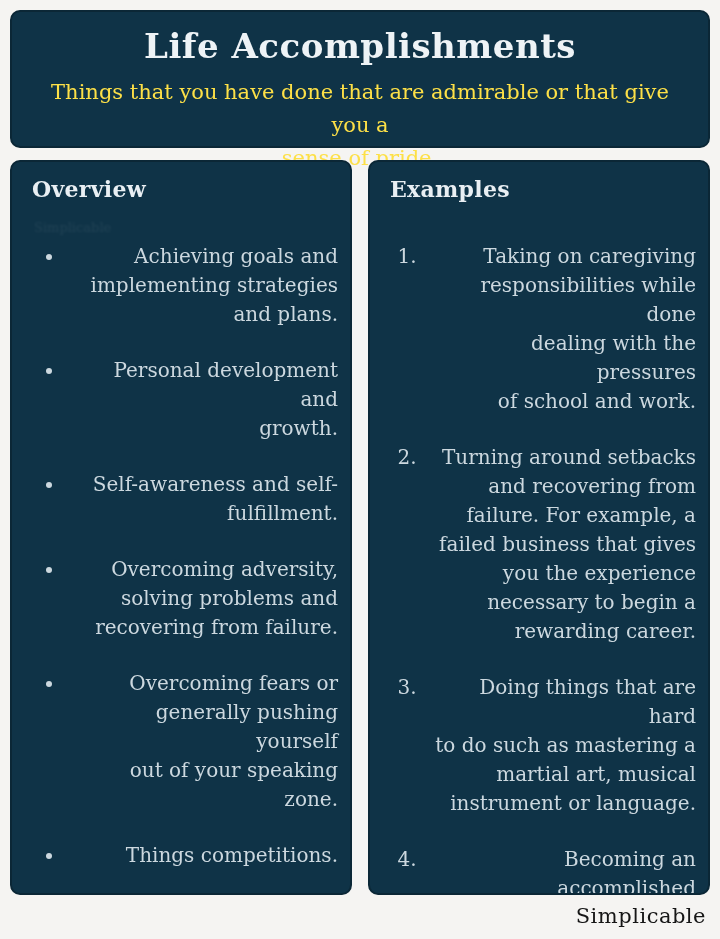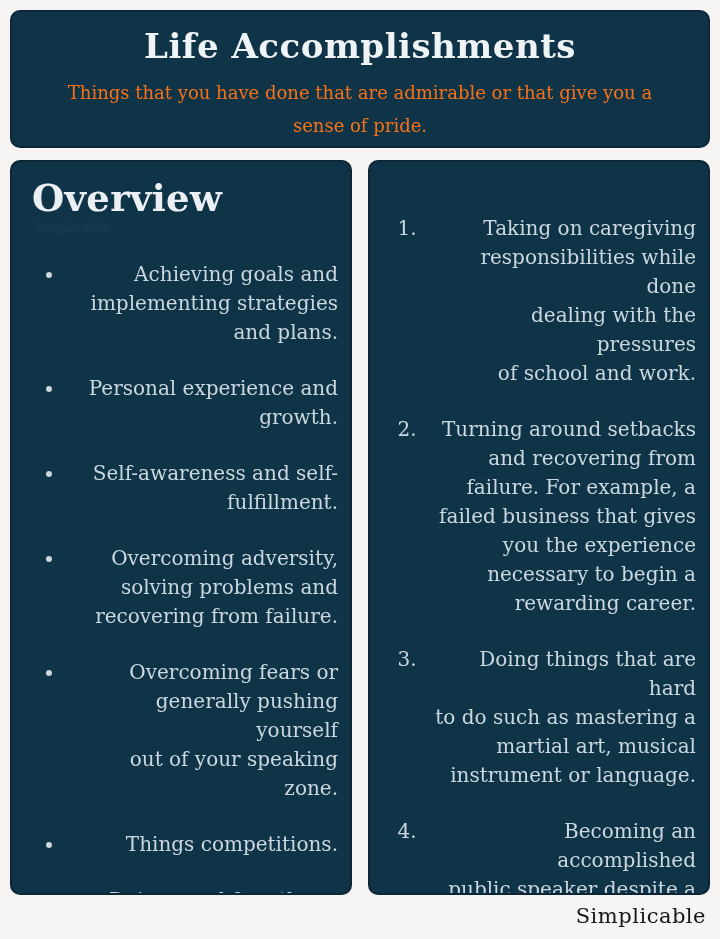--- a/index.html
+++ b/index.html
@@ -28,22 +28,22 @@
   }
   .header-card h1 {
     margin: 0;
     color: #eef3f6;
     font-size: 34px;
     font-weight: 700;
     letter-spacing: 0.5px;
   }
   .header-card .subtitle {
     margin: 10px 0 0 0;
-    color: #f97316;
-    font-size: 18px;
+    color: #fde047;
+    font-size: 21px;
     line-height: 33px;
     white-space: pre-line;
   }
   .columns {
     display: flex;
     gap: 16px;
     margin-top: 12px;
     height: 735px;
   }
   .card {
@@ -52,21 +52,21 @@
     flex: 1;
     background: #0f3347;
     border: 2px solid #0b2736;
     border-radius: 10px;
     padding: 12px 12px 0 20px;
     overflow: hidden;
   }
   .card h2 {
     margin: 2px 0 8px 0;
     color: #e9eff3;
-    font-size: 37px;
+    font-size: 22px;
     font-weight: 700;
     letter-spacing: 0.3px;
   }
   .watermark {
     position: absolute;
     top: 58px;
     left: 22px;
     font-size: 13px;
     color: #ffffff;
     opacity: 0.07;
@@ -115,36 +115,37 @@
 
   <div class="columns">
 
     <section class="card">
       <h2>Overview</h2>
       <div class="watermark">Simplicable</div>
       <ul class="bullets">
           <li>Achieving goals and
 implementing strategies
 and plans.</li>
-          <li>Personal experience and
+          <li>Personal development and
 growth.</li>
           <li>Self-awareness and self-
 fulfillment.</li>
           <li>Overcoming adversity,
 solving problems and
 recovering from failure.</li>
           <li>Overcoming fears or
 generally pushing yourself
 out of your speaking zone.</li>
           <li>Things competitions.</li>
           <li>Doing good for others.</li>
         </ul>
     </section>
 
     <section class="card">
+      <h2>Examples</h2>
       <ol class="numbers">
           <li>Taking on caregiving
 responsibilities while done
 dealing with the pressures
 of school and work.</li>
           <li>Turning around setbacks
 and recovering from
 failure. For example, a
 failed business that gives
 you the experience

